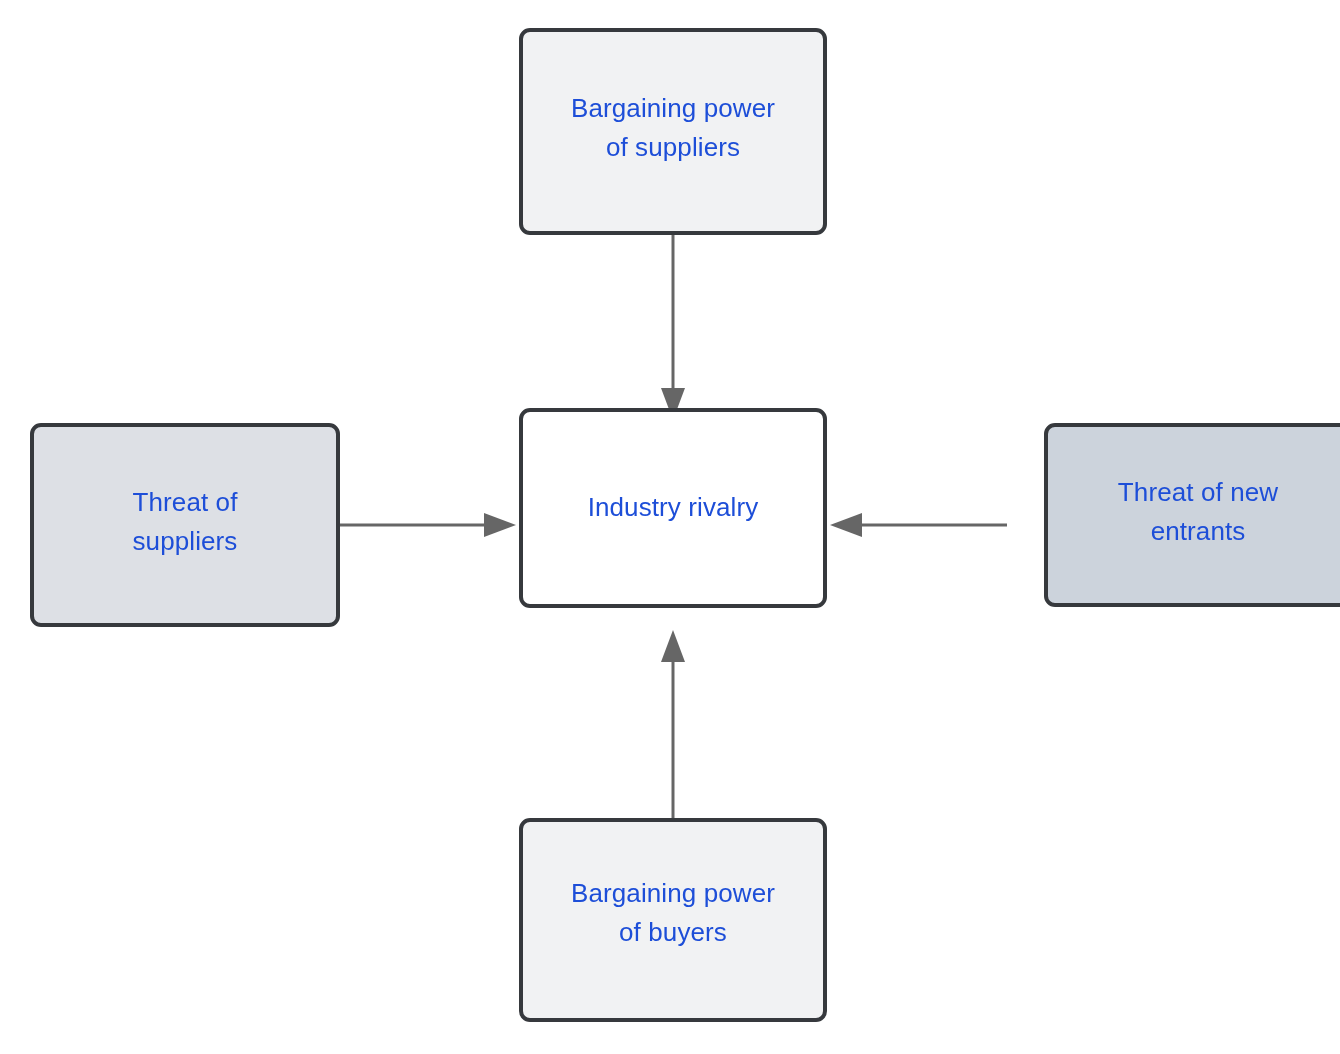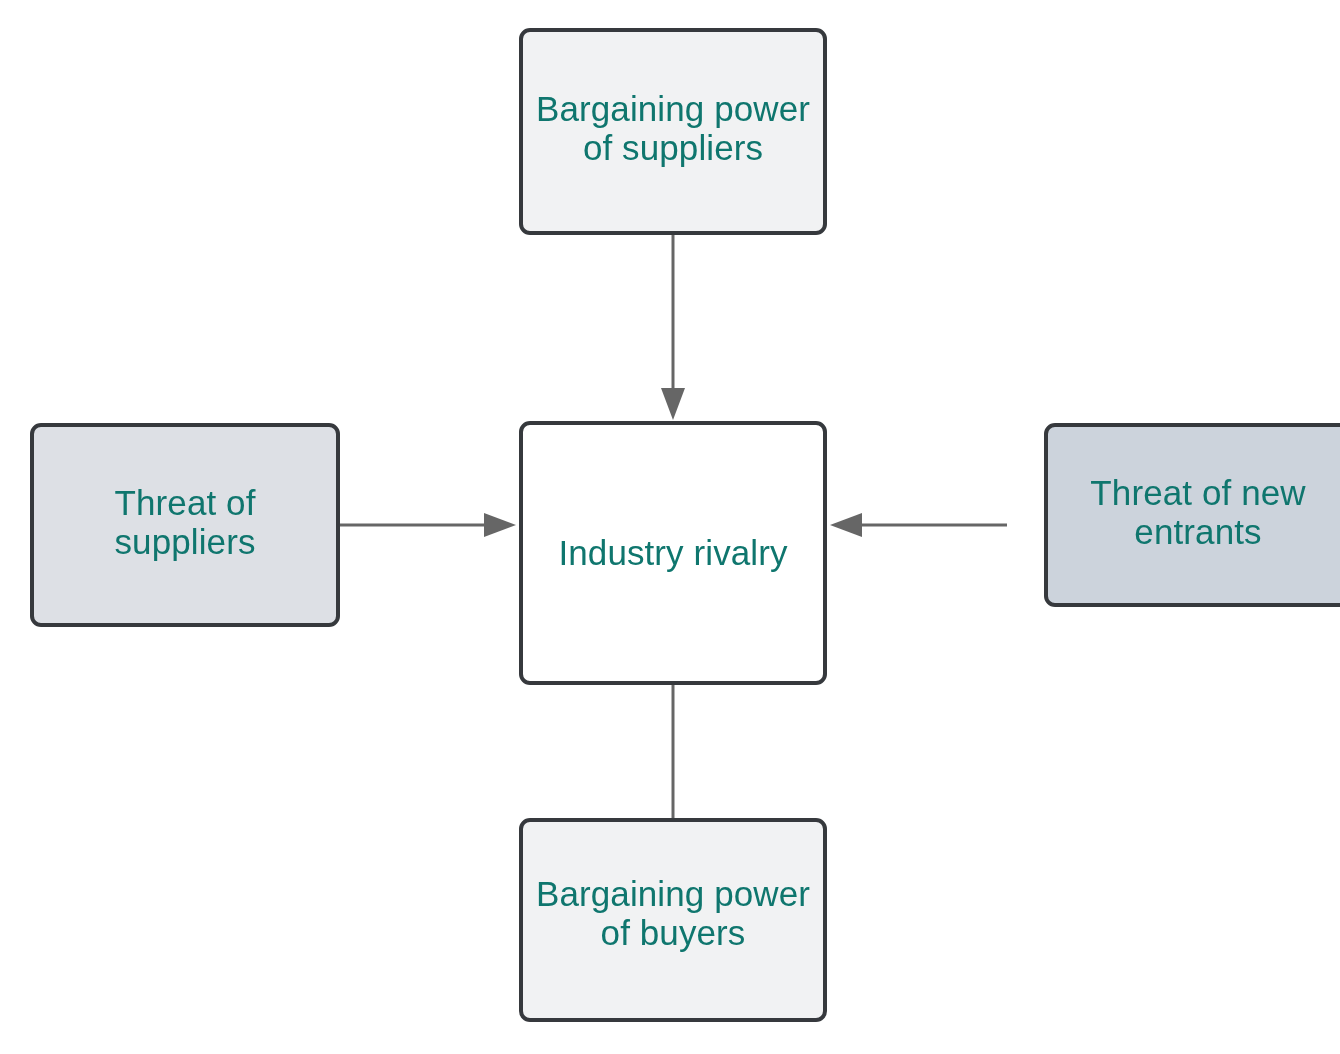--- a/index.html
+++ b/index.html
@@ -22,22 +22,22 @@
   }
   .node {
     position: absolute;
     box-sizing: border-box;
     border: 4px solid #36393d;
     border-radius: 11px;
     display: flex;
     align-items: center;
     justify-content: center;
     text-align: center;
-    color: #0f766e;
-    font-size: 35px;
+    color: #1d4ed8;
+    font-size: 26px;
     line-height: 39px;
     font-family: "Liberation Sans", sans-serif;
     font-weight: 400;
     letter-spacing: 0.1px;
     z-index: 3;
   }
   .node-label {
     display: block;
     white-space: pre-line;
     padding: 0 10px;
@@ -48,23 +48,23 @@
     top: 28px;
     width: 308px;
     height: 207px;
     background: #f1f2f3;
     align-items: center;
   }
   #node-suppliers .node-label { transform: translateY(-4px); }
 
   #node-center {
     left: 519px;
-    top: 421px;
+    top: 408px;
     width: 308px;
-    height: 264px;
+    height: 200px;
     background: #ffffff;
   }
   #node-center .node-label { transform: translateY(-1px); }
 
   #node-substitutes {
     left: 30px;
     top: 423px;
     width: 310px;
     height: 204px;
     background: #dde0e5;

